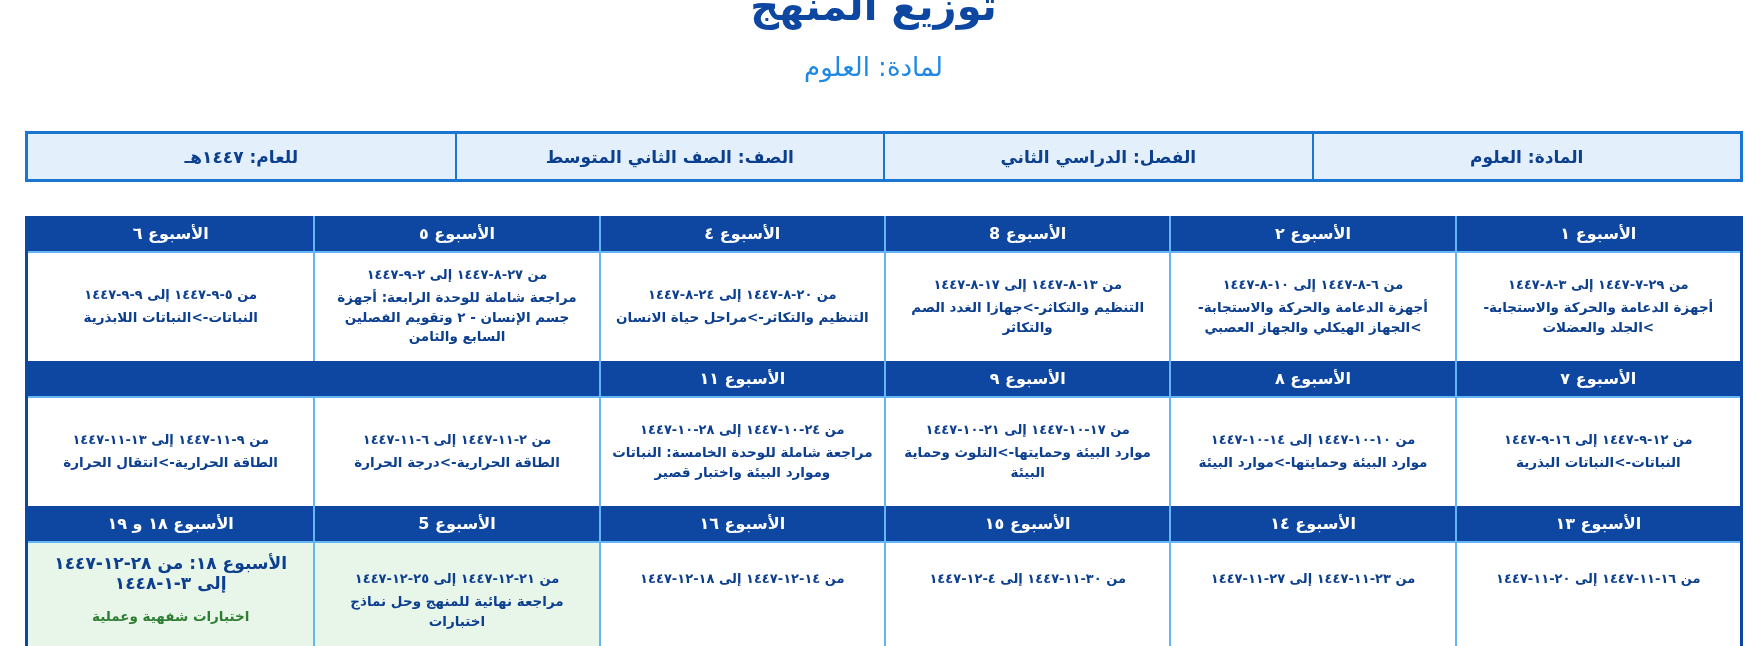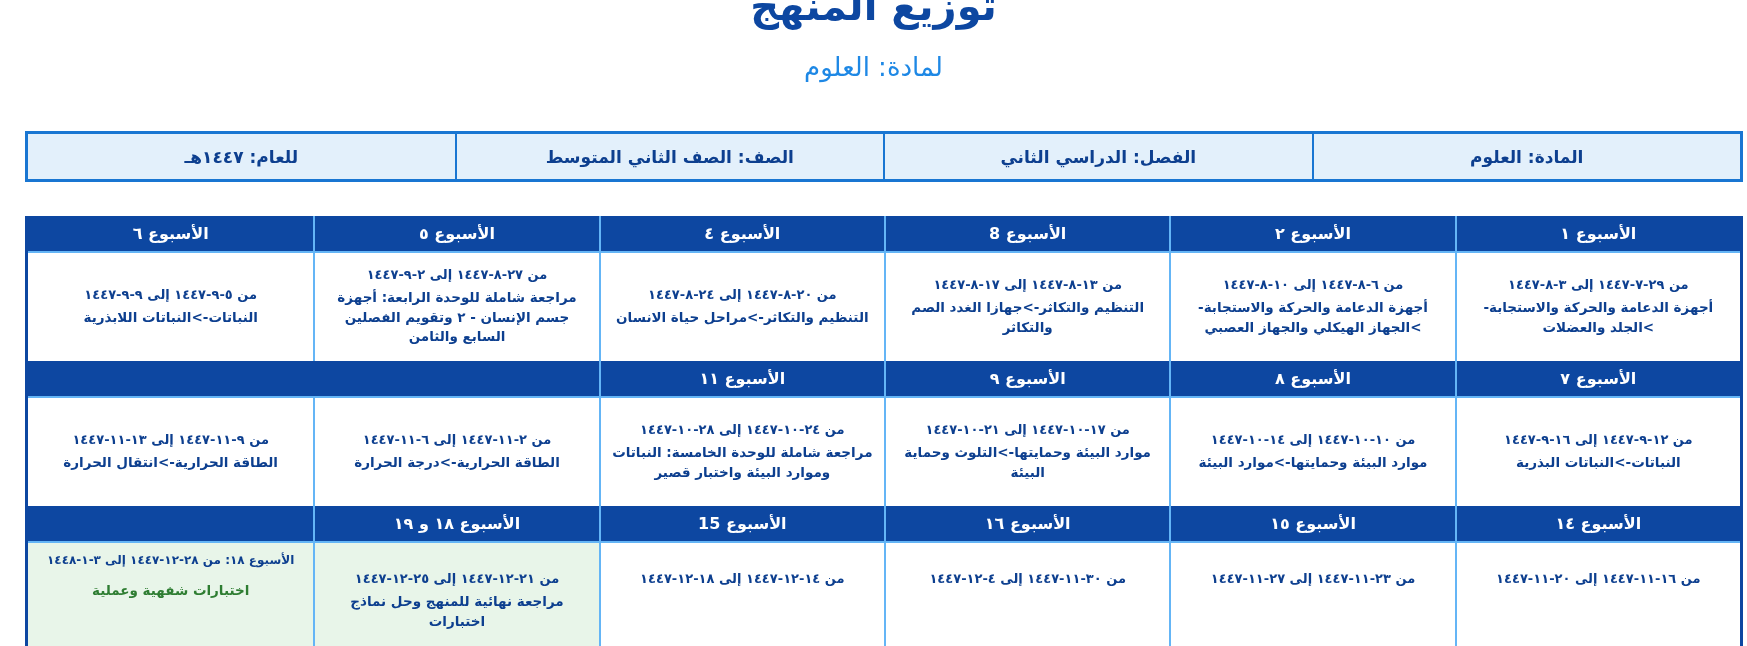--- a/index.html
+++ b/index.html
@@ -49,21 +49,21 @@
     text-align:center; padding:0 10px; color:#0d3f8f;
   }
   .body-cell:nth-child(6n) { border-left:none;text-align:center; }
   .body-cell.review { background:#e8f5e9; }
   .date {
     font-weight:bold; font-size:13px; color:#0d3f8f; margin-bottom:6px;
   }
   .topic {
     font-weight:bold; font-size:13.5px; color:#0d3f8f; line-height:1.45;
   }
-  .date.small { font-size:12px; }
+  .date.small { font-size:17px; }
   .topic.green { color:#2e7d32;margin-top:8px; }
   .body-cell.top { justify-content:flex-start; padding-top:10px; }
   .body-cell.mid { justify-content:flex-start; padding-top:28px; }
 </style>
 </head>
 <body>
 
 <div class="title">توزيع المنهج</div>
 <div class="subtitle">لمادة: العلوم</div>
 
@@ -138,24 +138,25 @@
       <div class="date">من ٢-١١-١٤٤٧ إلى ٦-١١-١٤٤٧</div>
       <div class="topic">الطاقة الحرارية-&gt;درجة الحرارة</div>
     </div>
     <div class="body-cell">
       <div class="date">من ٩-١١-١٤٤٧ إلى ١٣-١١-١٤٤٧</div>
       <div class="topic">الطاقة الحرارية-&gt;انتقال الحرارة</div>
     </div>
   </div>
 
   <div class="grid">
+    <div class="head-cell">الأسبوع ١٣</div>
     <div class="head-cell">الأسبوع ١٤</div>
     <div class="head-cell">الأسبوع ١٥</div>
     <div class="head-cell">الأسبوع ١٦</div>
-    <div class="head-cell">الأسبوع 15</div>
+    <div class="head-cell">الأسبوع 5</div>
     <div class="head-cell">الأسبوع ١٨ و ١٩</div>
   </div>
   <div class="grid">
     <div class="body-cell mid">
       <div class="date">من ١٦-١١-١٤٤٧ إلى ٢٠-١١-١٤٤٧</div>
       <div class="topic"></div>
     </div>
     <div class="body-cell mid">
       <div class="date">من ٢٣-١١-١٤٤٧ إلى ٢٧-١١-١٤٤٧</div>
       <div class="topic"></div>

